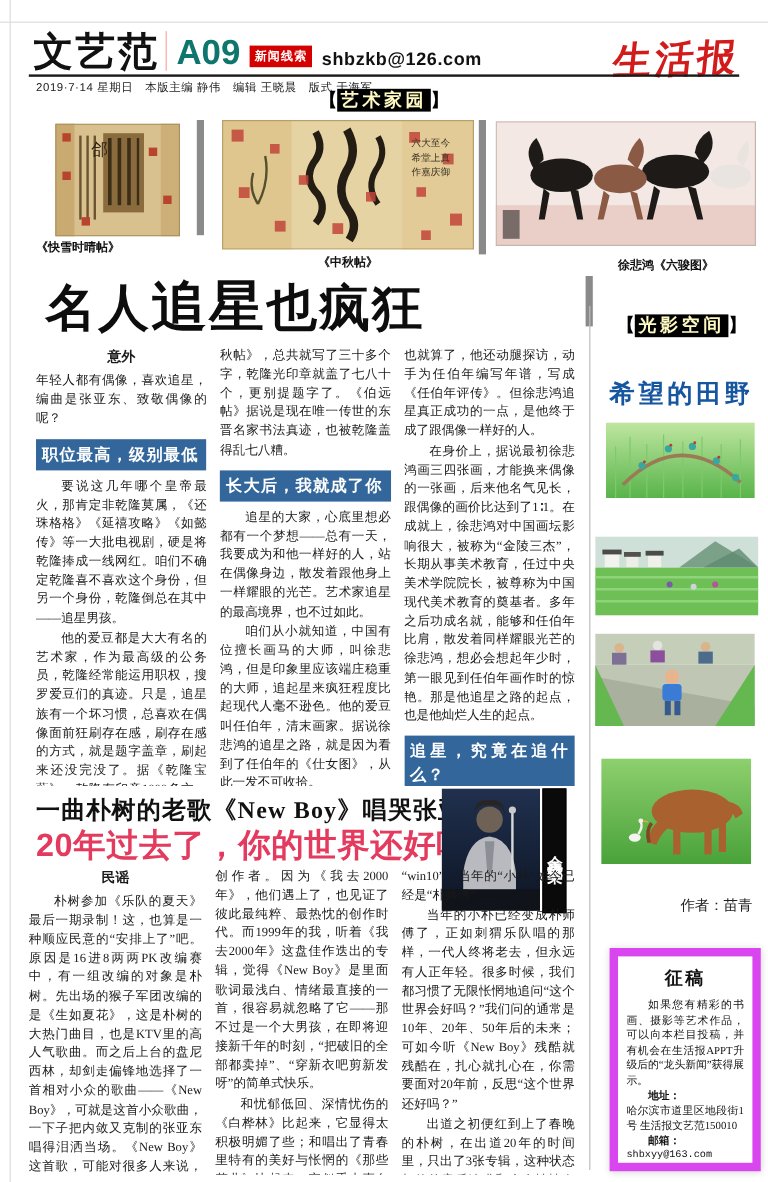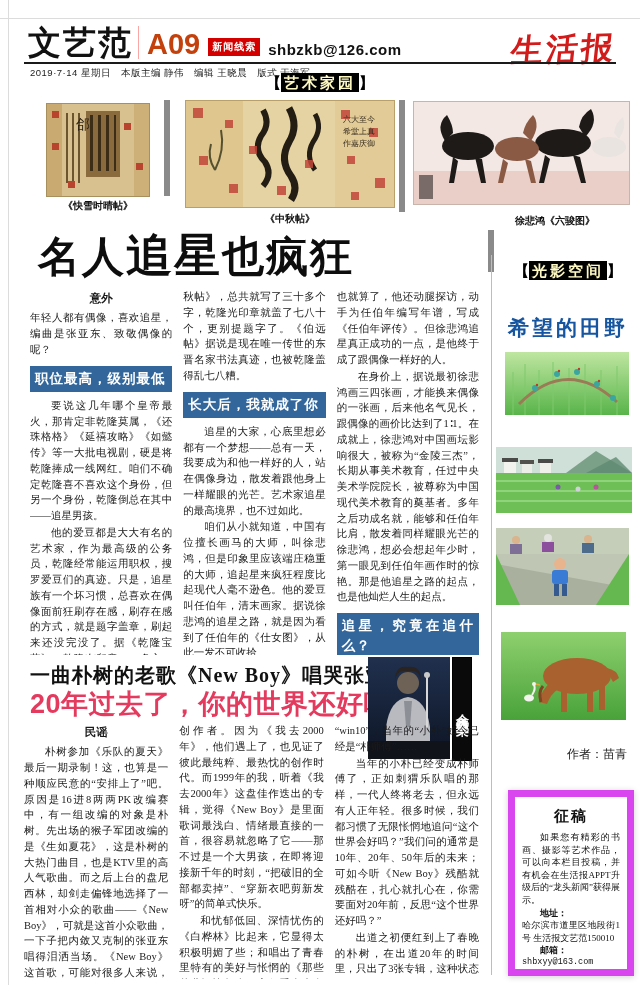--- a/index.html
+++ b/index.html
@@ -4,40 +4,40 @@
 <style>
   html,body{margin:0;padding:0;background:#fff;}
   .page{position:relative;width:640px;height:985px;background:#fff;overflow:hidden;
         font-family:"Liberation Sans","DejaVu Sans",sans-serif;color:#111;}
   .cropline-top{position:absolute;left:0;top:18px;width:640px;height:1px;background:#dcdcdc;}
   .cropline-left{position:absolute;left:8px;top:0;width:1px;height:985px;background:#dcdcdc;}
 
   
   .masthead{position:absolute;left:28px;top:26px;display:flex;align-items:flex-end;gap:8px;}
   .mh-section{font-size:33px;font-weight:900;letter-spacing:2px;line-height:1;border-right:1px solid #fca5a5;padding-right:5px;}
-  .mh-pageno{font-size:29px;font-weight:900;color:#c2410c;line-height:1;}
+  .mh-pageno{font-size:29px;font-weight:900;color:#0f766e;line-height:1;}
   .mh-hotline{background:#d40000;color:#fff;font-size:10px;font-weight:bold;padding:2px 4px;margin-bottom:3px;letter-spacing:1px;}
   .mh-email{font-size:15px;font-weight:bold;margin-bottom:1px;letter-spacing:.5px;}
   .brand{position:absolute;right:24px;top:28px;font-family:"Liberation Serif","DejaVu Serif",serif;
          font-size:32px;font-weight:900;color:#d21b1b;letter-spacing:3px;transform:skewX(-8deg) rotate(-2deg);}
   .rule{position:absolute;left:24px;top:62px;width:592px;height:2px;background:#1a1a1a;}
   .dateline{position:absolute;left:30px;top:67px;font-size:9.5px;color:#222;letter-spacing:.5px;}
 
   
   .seclabel{font-size:15px;font-weight:bold;white-space:nowrap;}
   .seclabel .bk{color:#000;font-weight:900;}
   .seclabel .boxed{background:#000;color:#fef9c3;padding:1px 3px;letter-spacing:3px;}
   .lbl-art{position:absolute;left:240px;top:74px;width:160px;text-align:center;}
   .lbl-photo{position:absolute;left:502px;top:262px;width:132px;text-align:center;}
 
   
   .fig{position:absolute;}
   .fig svg{display:block;}
   .caption{font-size:10px;font-weight:bold;color:#111;font-family:"Liberation Serif","DejaVu Serif",serif;}
-  .cap1{position:absolute;left:30px;top:199px;width:136px;text-align:center;}
+  .cap1{position:absolute;left:30px;top:199px;width:136px;text-align:left;}
   .cap2{position:absolute;left:185px;top:212px;width:210px;text-align:center;}
   .cap3{position:absolute;left:480px;top:214px;width:150px;text-align:center;}
   .vbar{position:absolute;background:#8a8a8a;width:6px;}
 
   
   .headline{position:absolute;left:38px;top:230px;font-size:42px;font-weight:600;letter-spacing:2px;color:#0d0d0d;line-height:1.1;}
   .headline .em{font-weight:900;font-size:46px;}
 
   
   .cols{position:absolute;display:flex;gap:11px;justify-content:center;}

